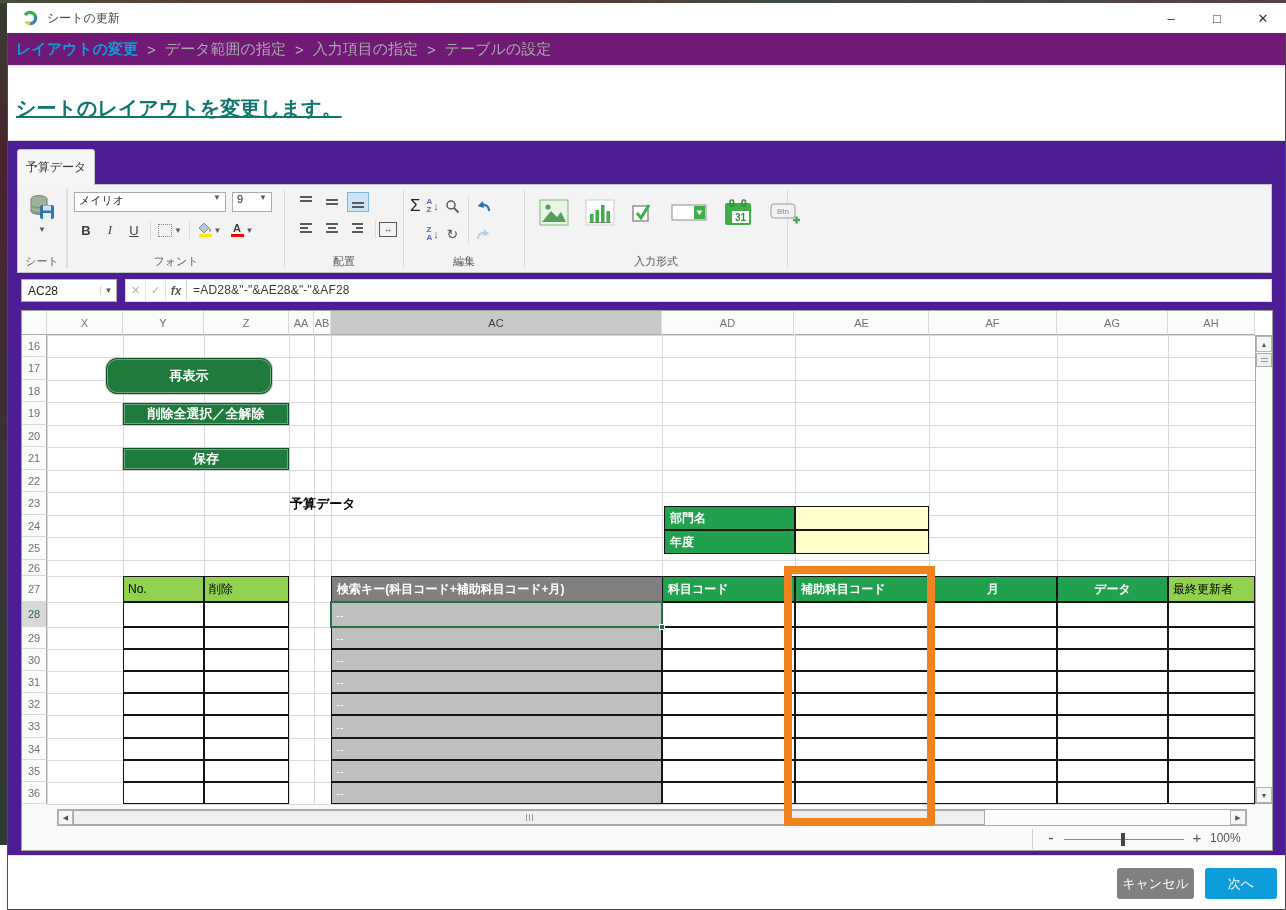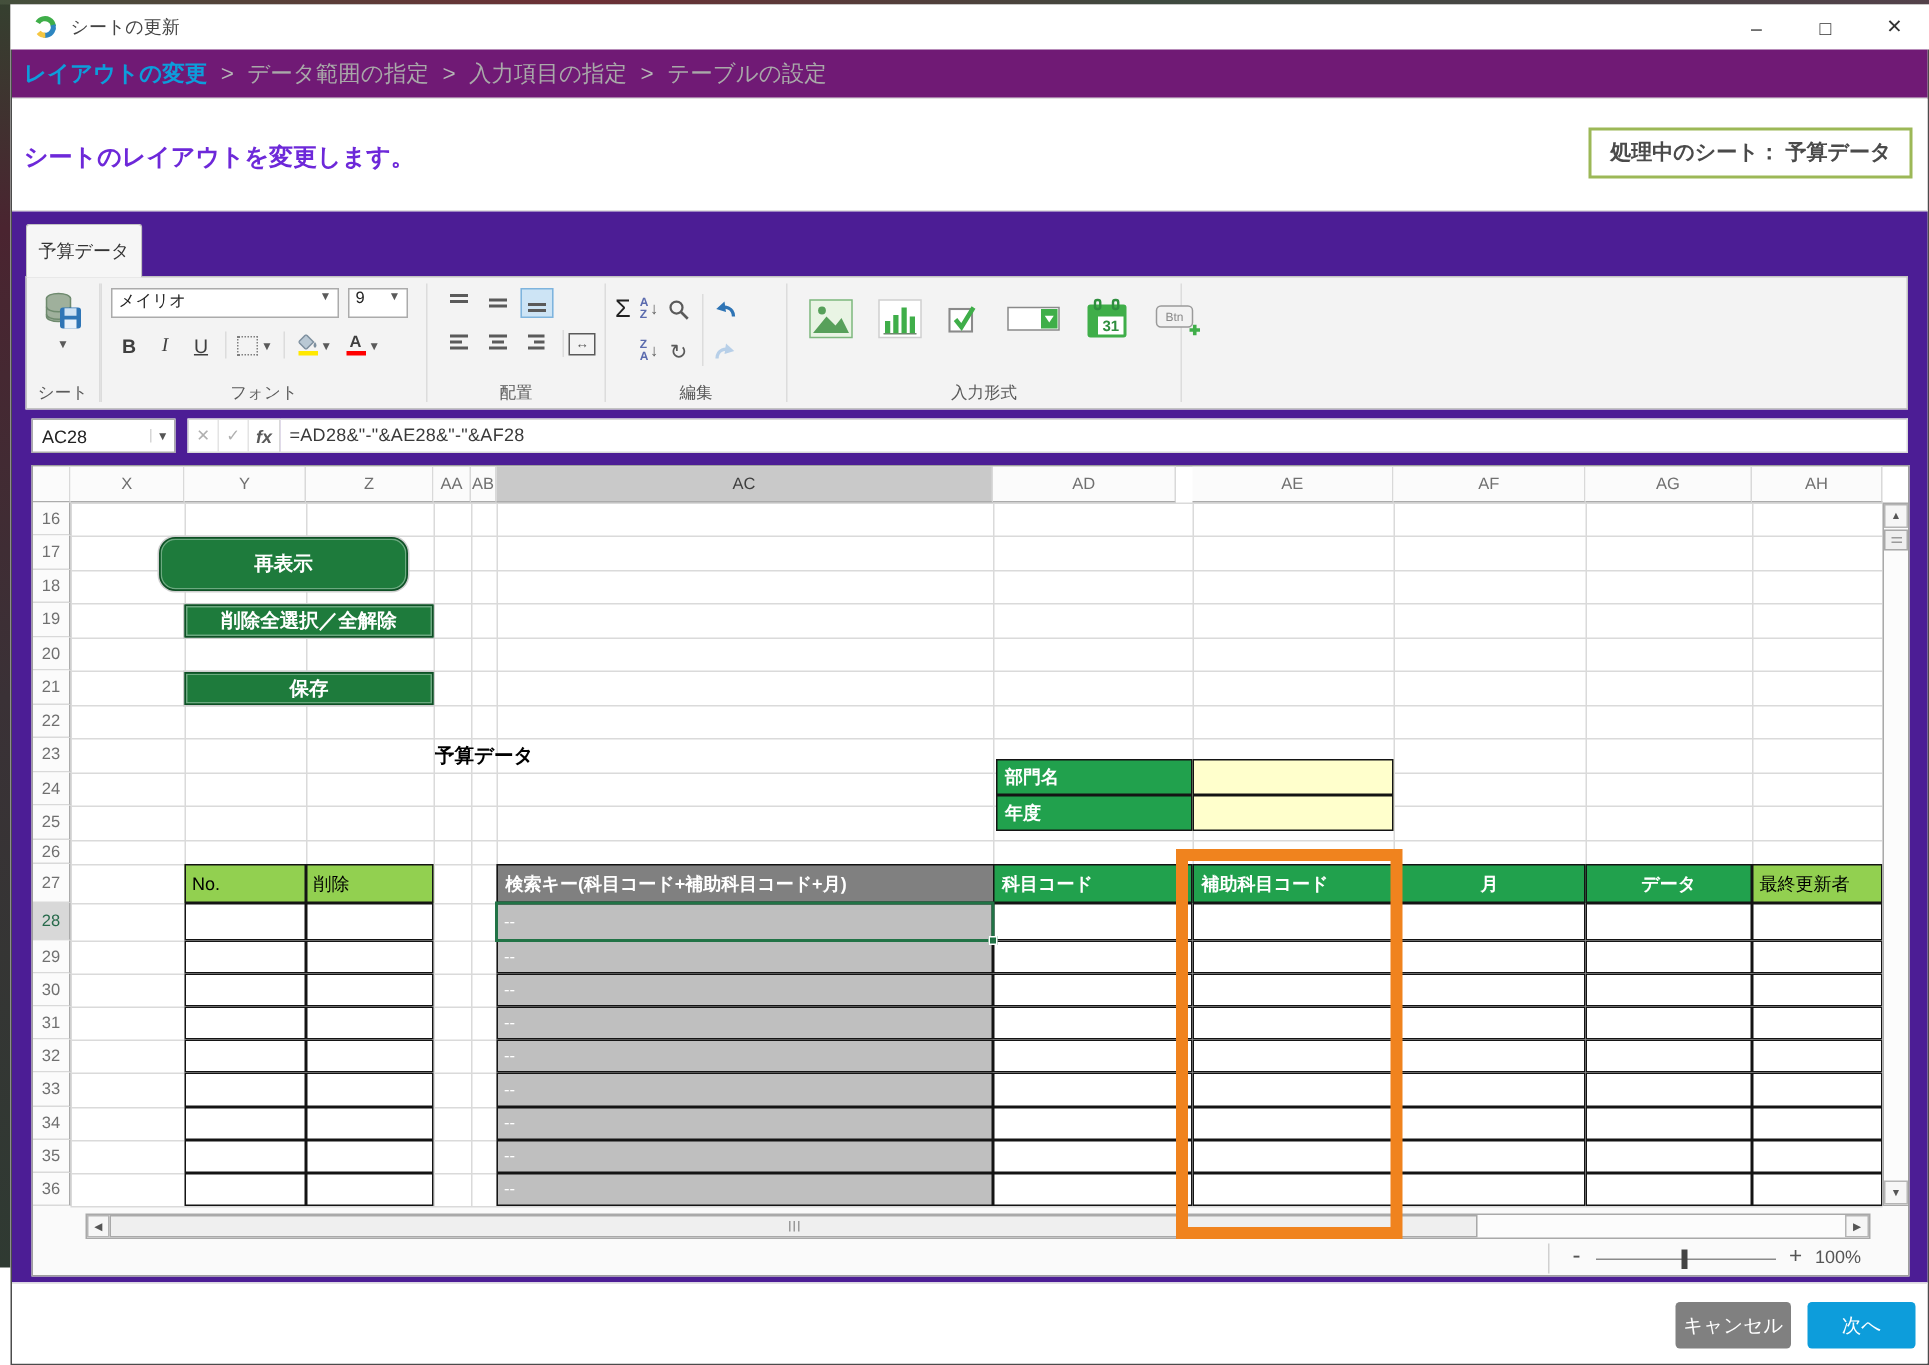--- a/index.html
+++ b/index.html
@@ -30,21 +30,21 @@
   .breadcrumb { position:absolute; left:8px; top:33px; width:1277px; height:33px;
     background:#701a75; border-bottom:1px solid #e2e2e2; display:flex; align-items:center;
     padding-left:8px; font-size:15px; color:#a9a9a9; }
   .crumb { white-space:nowrap; }
   .crumb.active { color:var(--accent,#1e9cd7); font-weight:bold; }
   .crumb-sep { margin:0 9px; color:#b5b5b5; }
 
   
   .subheader { position:absolute; left:8px; top:66px; width:1277px; height:75px;
     background:#fff; border-bottom:1px solid #dedede; }
-  .description { position:absolute; left:8px; top:29px; font-size:16px; font-weight:bold; color:#6d28d9; }
+  .description { position:absolute; left:8px; top:29px; font-size:20px; font-weight:bold; color:#0f766e;text-decoration:underline; }
   .sheet-badge { position:absolute; right:10px; top:19px; border:2px solid var(--badge-border,#9cb857);
     background:#fff; padding:6px 12px; font-size:14px; font-weight:600; color:#4a4a4a; }
 
   
   .content { position:absolute; left:8px; top:141px; width:1277px; height:714px; background:#4c1d95; }
 
   .sheet-tab { position:absolute; left:9px; top:8px; width:78px; height:36px; background:#f6f6f6;
     border:1px solid #c3c3c3; border-bottom:none; border-radius:3px 3px 0 0; z-index:2;
     display:flex; align-items:center; justify-content:center; font-size:12px; color:#333; }
 
@@ -175,21 +175,20 @@
   <span class="crumb-sep">&gt;</span>
   <span class="crumb">データ範囲の指定</span>
   <span class="crumb-sep">&gt;</span>
   <span class="crumb">入力項目の指定</span>
   <span class="crumb-sep">&gt;</span>
   <span class="crumb">テーブルの設定</span>
 </div>
 
 <div class="subheader">
   <div class="description">シートのレイアウトを変更します。</div>
-  <div class="sheet-badge">処理中のシート： 予算データ</div>
 </div>
 
 <div class="content">
 
   <div class="sheet-tab">予算データ</div>
 
   <div class="ribbon">
 
     <div class="rgroup" style="width:48px">
       <div class="ritems">
@@ -453,21 +452,21 @@
       <div class="g hline" style="left: 25px; top: 449px; width: 1208px; height: 1px;"></div>
       <div class="g hline" style="left: 25px; top: 471px; width: 1208px; height: 1px;"></div>
       <div class="g hline" style="left: 25px; top: 493px; width: 1208px; height: 1px;"></div>
       <div class="g colhead" style="left: 0px; top: 0px; width: 25px; height: 24px;"></div>
       <div class="g colhead" style="left: 25px; top: 0px; width: 76px; height: 24px;">X</div>
       <div class="g colhead" style="left: 101px; top: 0px; width: 81px; height: 24px;">Y</div>
       <div class="g colhead" style="left: 182px; top: 0px; width: 85px; height: 24px;">Z</div>
       <div class="g colhead" style="left: 267px; top: 0px; width: 25px; height: 24px;">AA</div>
       <div class="g colhead" style="left: 292px; top: 0px; width: 17px; height: 24px;">AB</div>
       <div class="g colhead sel" style="left: 309px; top: 0px; width: 331px; height: 24px;">AC</div>
-      <div class="g colhead" style="left: 640px; top: 0px; width: 122px; height: 24px;">AD</div>
+      <div class="g colhead" style="left: 640px; top: 0px; width: 132px; height: 24px;">AD</div>
       <div class="g colhead" style="left: 773px; top: 0px; width: 134px; height: 24px;">AE</div>
       <div class="g colhead" style="left: 907px; top: 0px; width: 128px; height: 24px;">AF</div>
       <div class="g colhead" style="left: 1035px; top: 0px; width: 111px; height: 24px;">AG</div>
       <div class="g colhead" style="left: 1146px; top: 0px; width: 87px; height: 24px;">AH</div>
       <div class="g rowhead" style="left: 0px; top: 24px; width: 25px; height: 22px;">16</div>
       <div class="g rowhead" style="left: 0px; top: 46px; width: 25px; height: 23px;">17</div>
       <div class="g rowhead" style="left: 0px; top: 69px; width: 25px; height: 22px;">18</div>
       <div class="g rowhead" style="left: 0px; top: 91px; width: 25px; height: 23px;">19</div>
       <div class="g rowhead" style="left: 0px; top: 114px; width: 25px; height: 22px;">20</div>
       <div class="g rowhead" style="left: 0px; top: 136px; width: 25px; height: 23px;">21</div>

